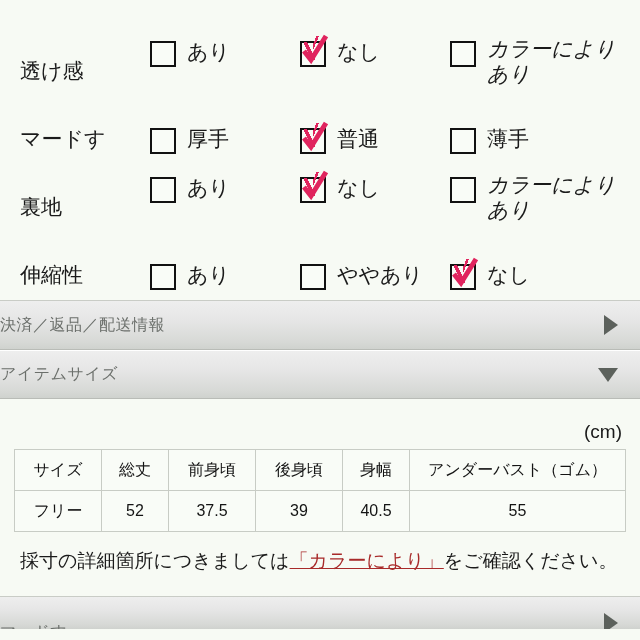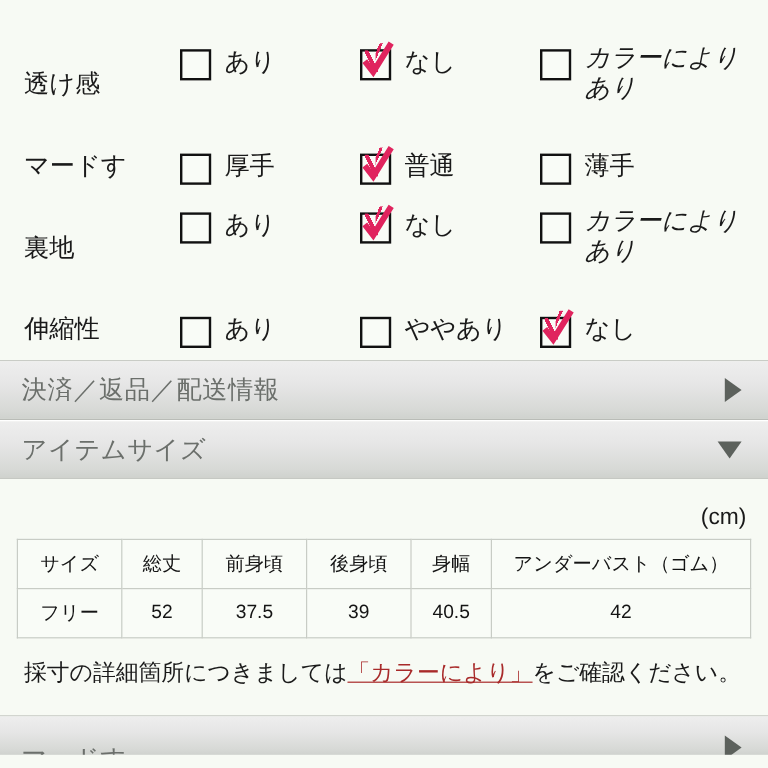--- a/index.html
+++ b/index.html
@@ -115,22 +115,21 @@
     display: flex;
     align-items: center;
     background: linear-gradient(to bottom, #eeeeee 0%, #e6e6e6 40%, #d7d9d6 85%, #cfd2ce 100%);
     border-bottom: 1px solid #b9bcb7;
     box-sizing: border-box;
   }
   .accordion + .accordion {
     border-top: 1px solid #ffffff;
   }
   .accordion-title {
-    padding-left: 18px;
-    font-size: 21px;
+    font-size: 16px;
     color: #6b6f6b;
     letter-spacing: 0.5px;
     white-space: nowrap;
   }
   .accordion-arrow {
     position: absolute;
     right: 22px;
     top: 50%;
     transform: translateY(-50%);
     width: 0;
@@ -330,21 +329,21 @@
           <th>アンダーバスト（ゴム）</th>
         </tr>
       </thead>
       <tbody>
         <tr>
           <td>フリー</td>
           <td>52</td>
           <td>37.5</td>
           <td>39</td>
           <td>40.5</td>
-          <td>42</td>
+          <td>55</td>
         </tr>
       </tbody>
     </table>
 
     <div class="note-row"><span>採寸の詳細箇所につきましては</span><a class="note-link" href="#">「カラーにより」</a><span>をご確認ください。</span></div>
   </div>
 
   <div class="bottom-divider"></div>
 
   <div class="accordion partial">

